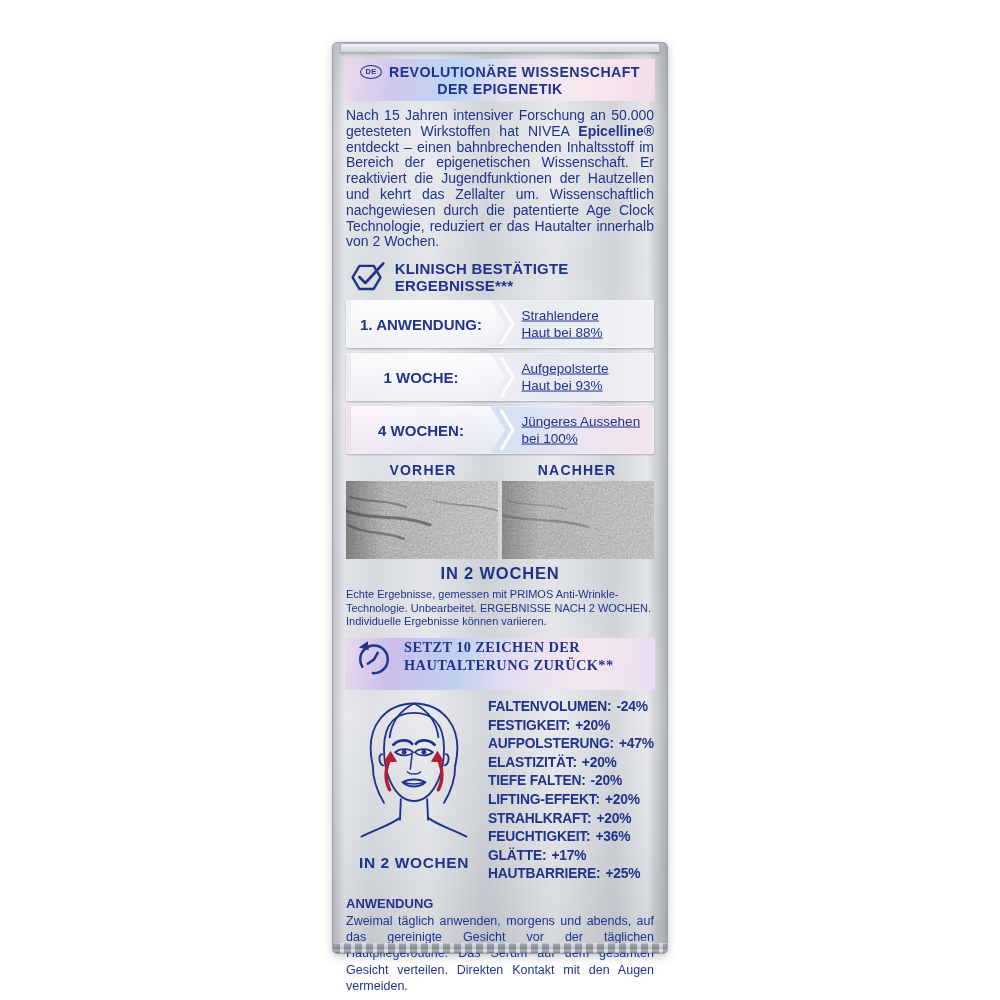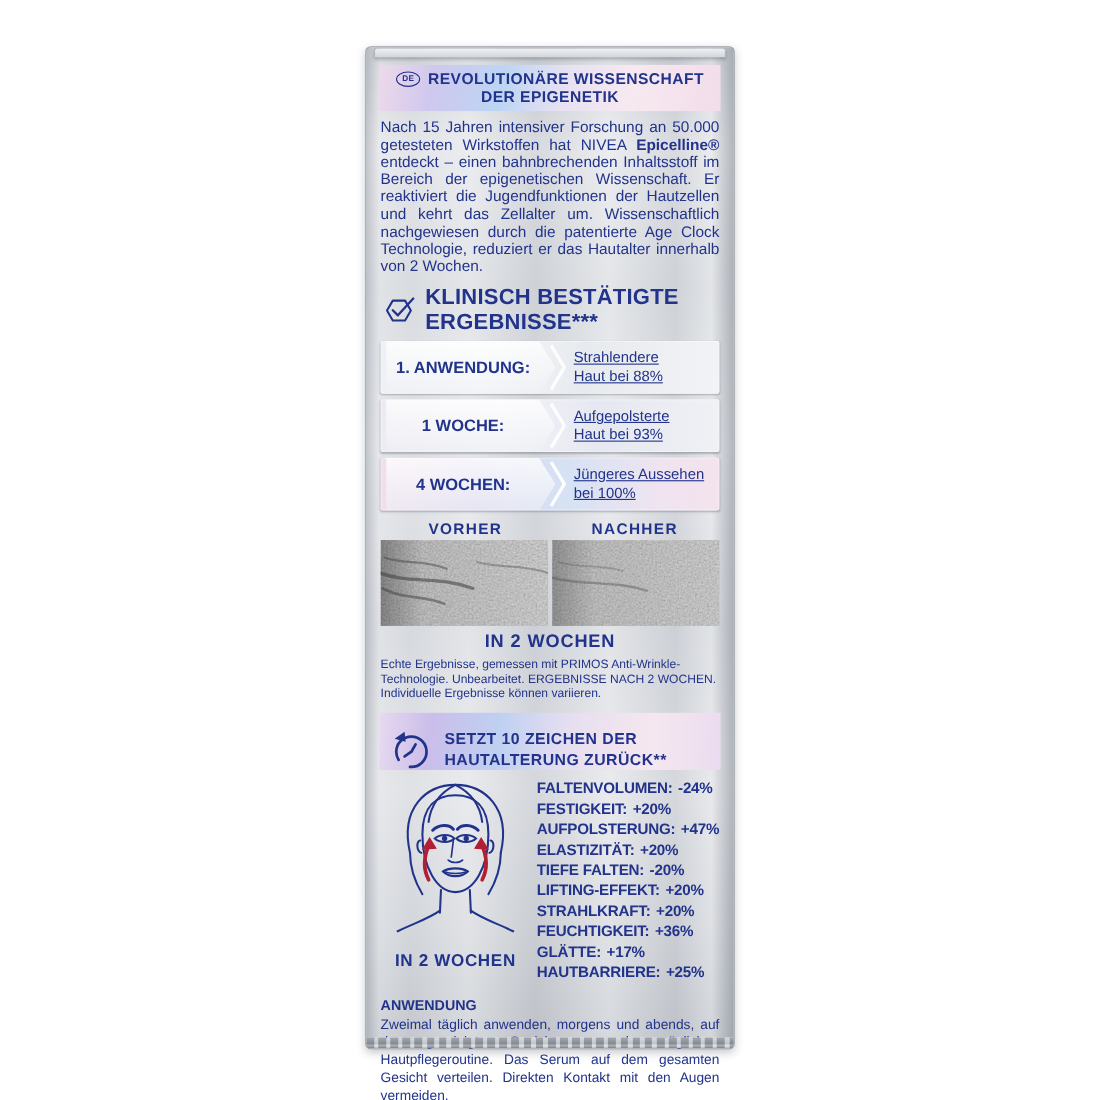--- a/index.html
+++ b/index.html
@@ -33,31 +33,31 @@
   .header-band{margin:7px 12px 0;height:42px;display:flex;flex-direction:column;
     align-items:center;justify-content:center;gap:1px;
     background:linear-gradient(100deg,#eed9ea 0%,#cfc8ee 16%,#bdd5f3 36%,
       #e7e1f2 54%,#f7e9f0 74%,#f2dcea 100%);}
   .band-line1{display:flex;align-items:center;}
   .band-line1,.band-line2{font-weight:700;font-size:14.2px;letter-spacing:.4px;}
   .de-badge{display:inline-flex;align-items:center;justify-content:center;
     border:1.6px solid var(--navy);border-radius:50%;width:20px;height:12px;
     font-size:7.5px;font-weight:700;letter-spacing:.3px;margin-right:7px;}
 
-  .signs-band{margin:9px 12px 0;height:52px;display:flex;align-items:flex-end;
+  .signs-band{margin:9px 12px 0;height:52px;display:flex;align-items:flex-start;
     padding:0 10px;gap:11px;box-sizing:border-box;
     background:linear-gradient(95deg,#e7d9ef 0%,#cabeea 15%,#bfd0f1 35%,
-      #e6def0 55%,#f5e7ef 80%,#eadcf0 100%);}
+      #e6def0 55%,#f5e7ef 80%,#eadcf0 100%);font-family:Liberation Serif, serif;}
   .signs-title{font-weight:700;font-size:14.4px;line-height:1.28;letter-spacing:.4px;}
 
   
   .intro{margin:7px 13px 0;font-size:14px;line-height:15.8px;text-align:justify;}
   .intro b{font-weight:700;}
   .clin-head{display:flex;align-items:center;gap:9px;margin:9px 13px 0 16px;}
-  .clin-title{font-weight:700;font-size:20px;letter-spacing:.2px;}
+  .clin-title{font-weight:700;font-size:15px;letter-spacing:.2px;}
 
   
   .result-row{position:relative;height:48px;margin:5px 13px 0;border-radius:2px;
     box-shadow:0 1px 2px rgba(80,86,96,.4), inset 0 0 0 1px rgba(255,255,255,.35);}
   .row1{background:linear-gradient(92deg,#eef0f3,#f7f8fa 30%,#e7eaee 60%,#f2f3f6);}
   .row2{background:linear-gradient(92deg,#eceaf3,#f4f4f8 35%,#e6e8f1 65%,#f0f1f5);}
   .row3{background:linear-gradient(92deg,#f1dfec,#ddd7f0 28%,#d6e2f4 55%,#efe4f0 82%,#f3e3ed);}
   .row-left{position:absolute;left:5px;top:0;bottom:0;width:50%;
     background:linear-gradient(180deg,rgba(255,255,255,.78),rgba(238,240,245,.55));
     clip-path:polygon(0 0, calc(100% - 15px) 0, 100% 50%, calc(100% - 15px) 100%, 0 100%);

